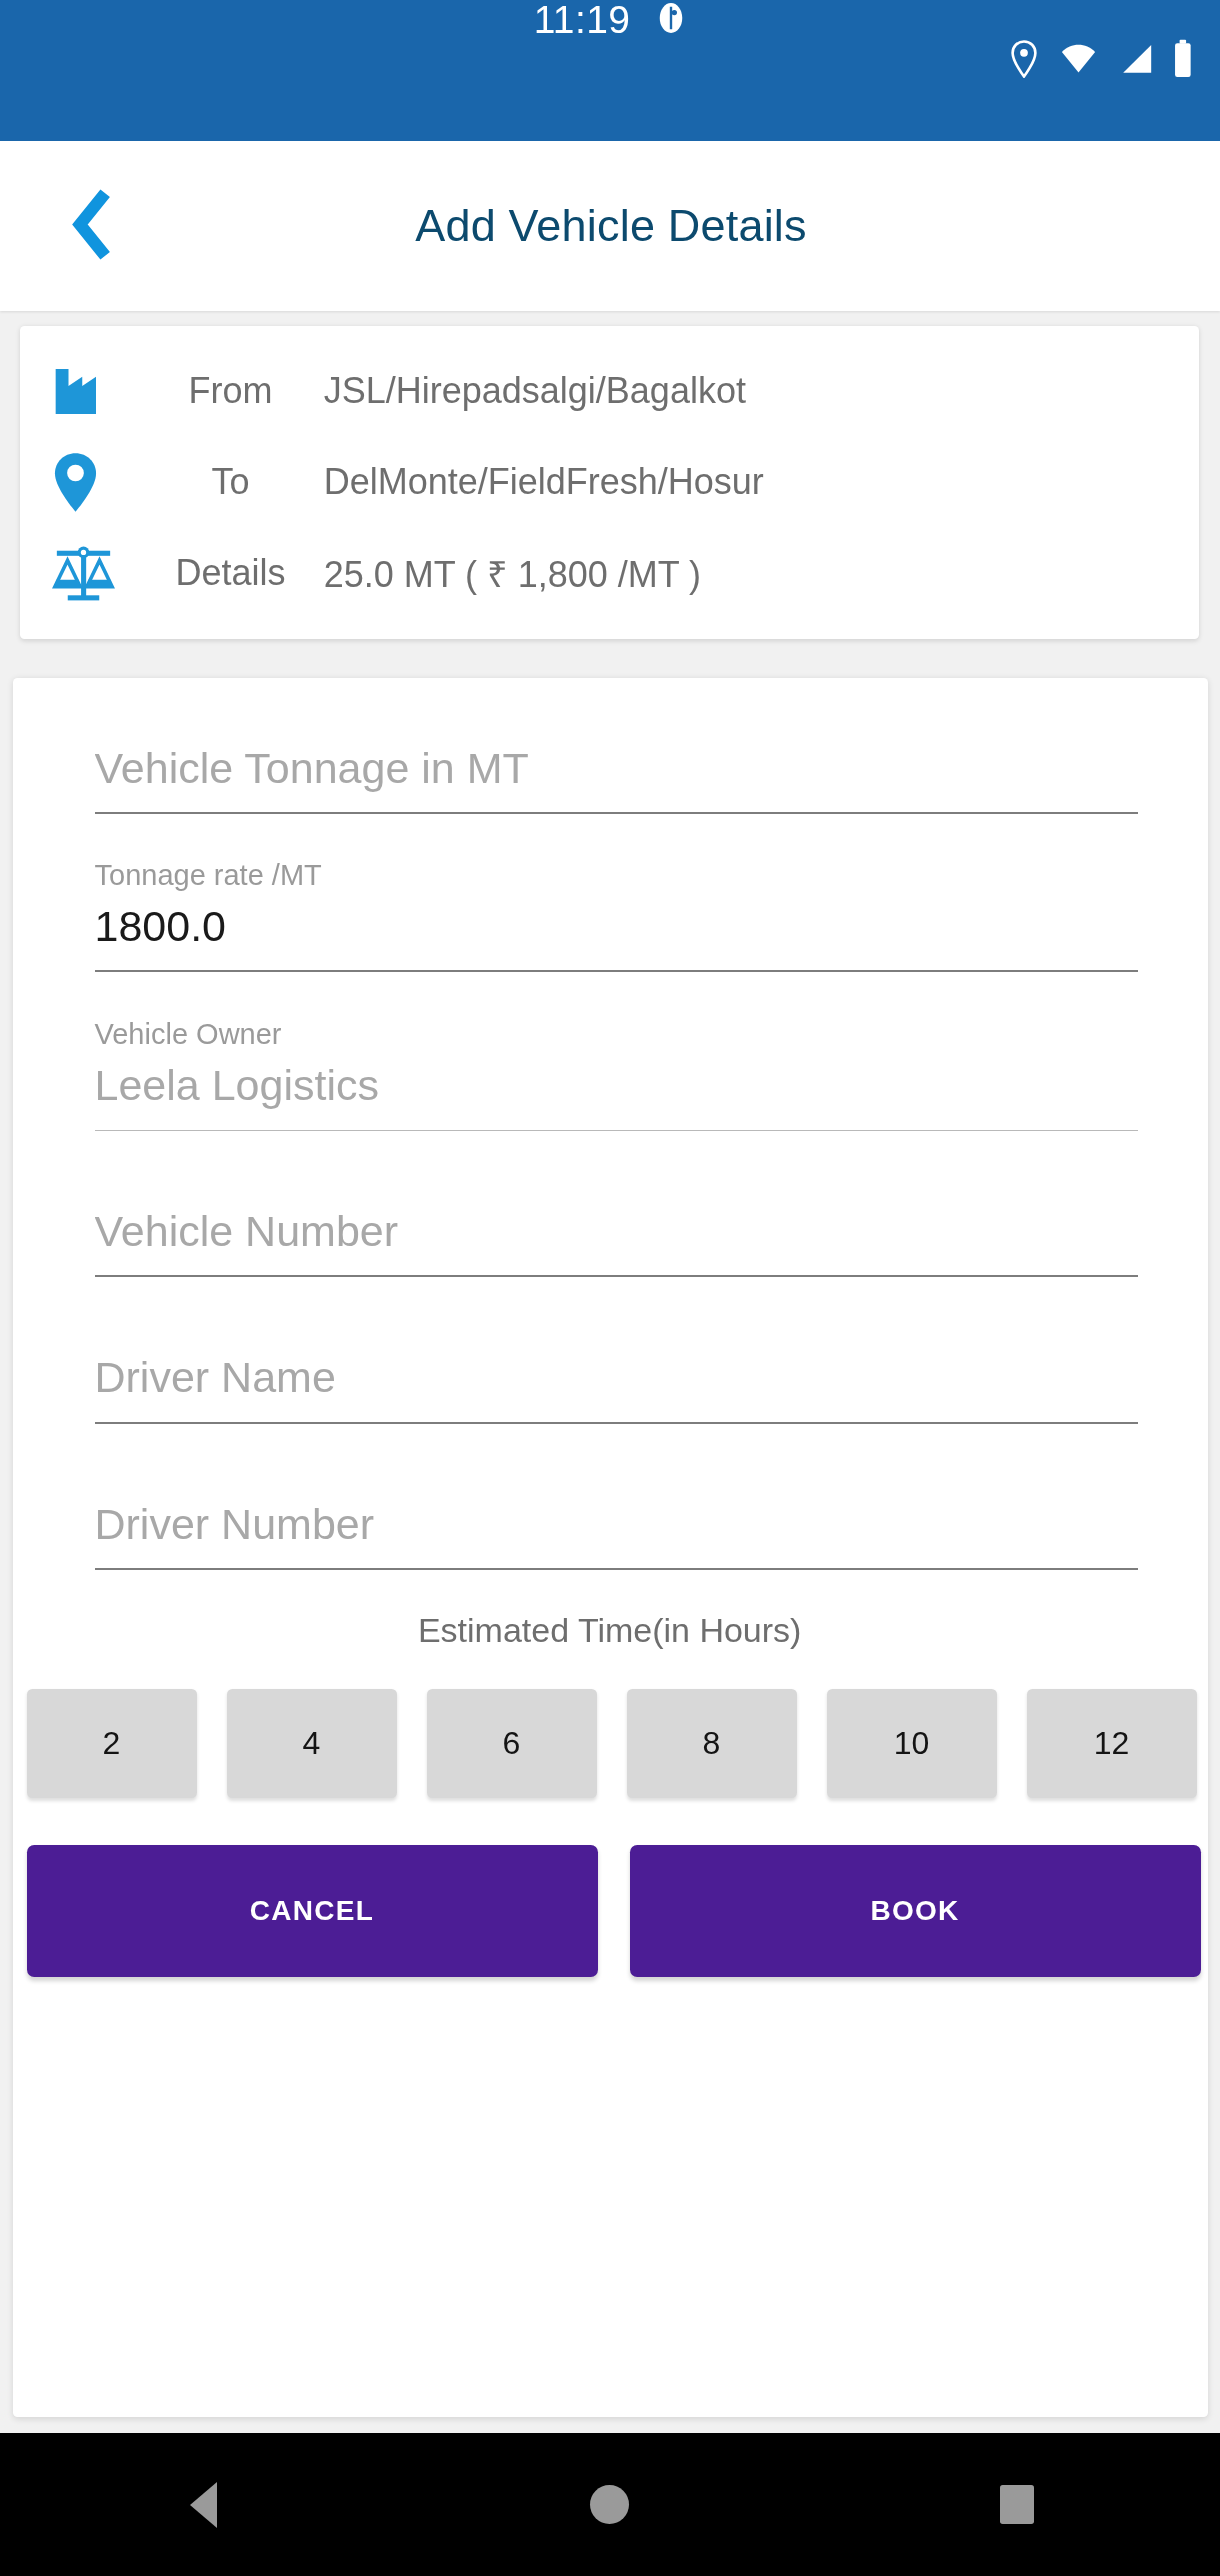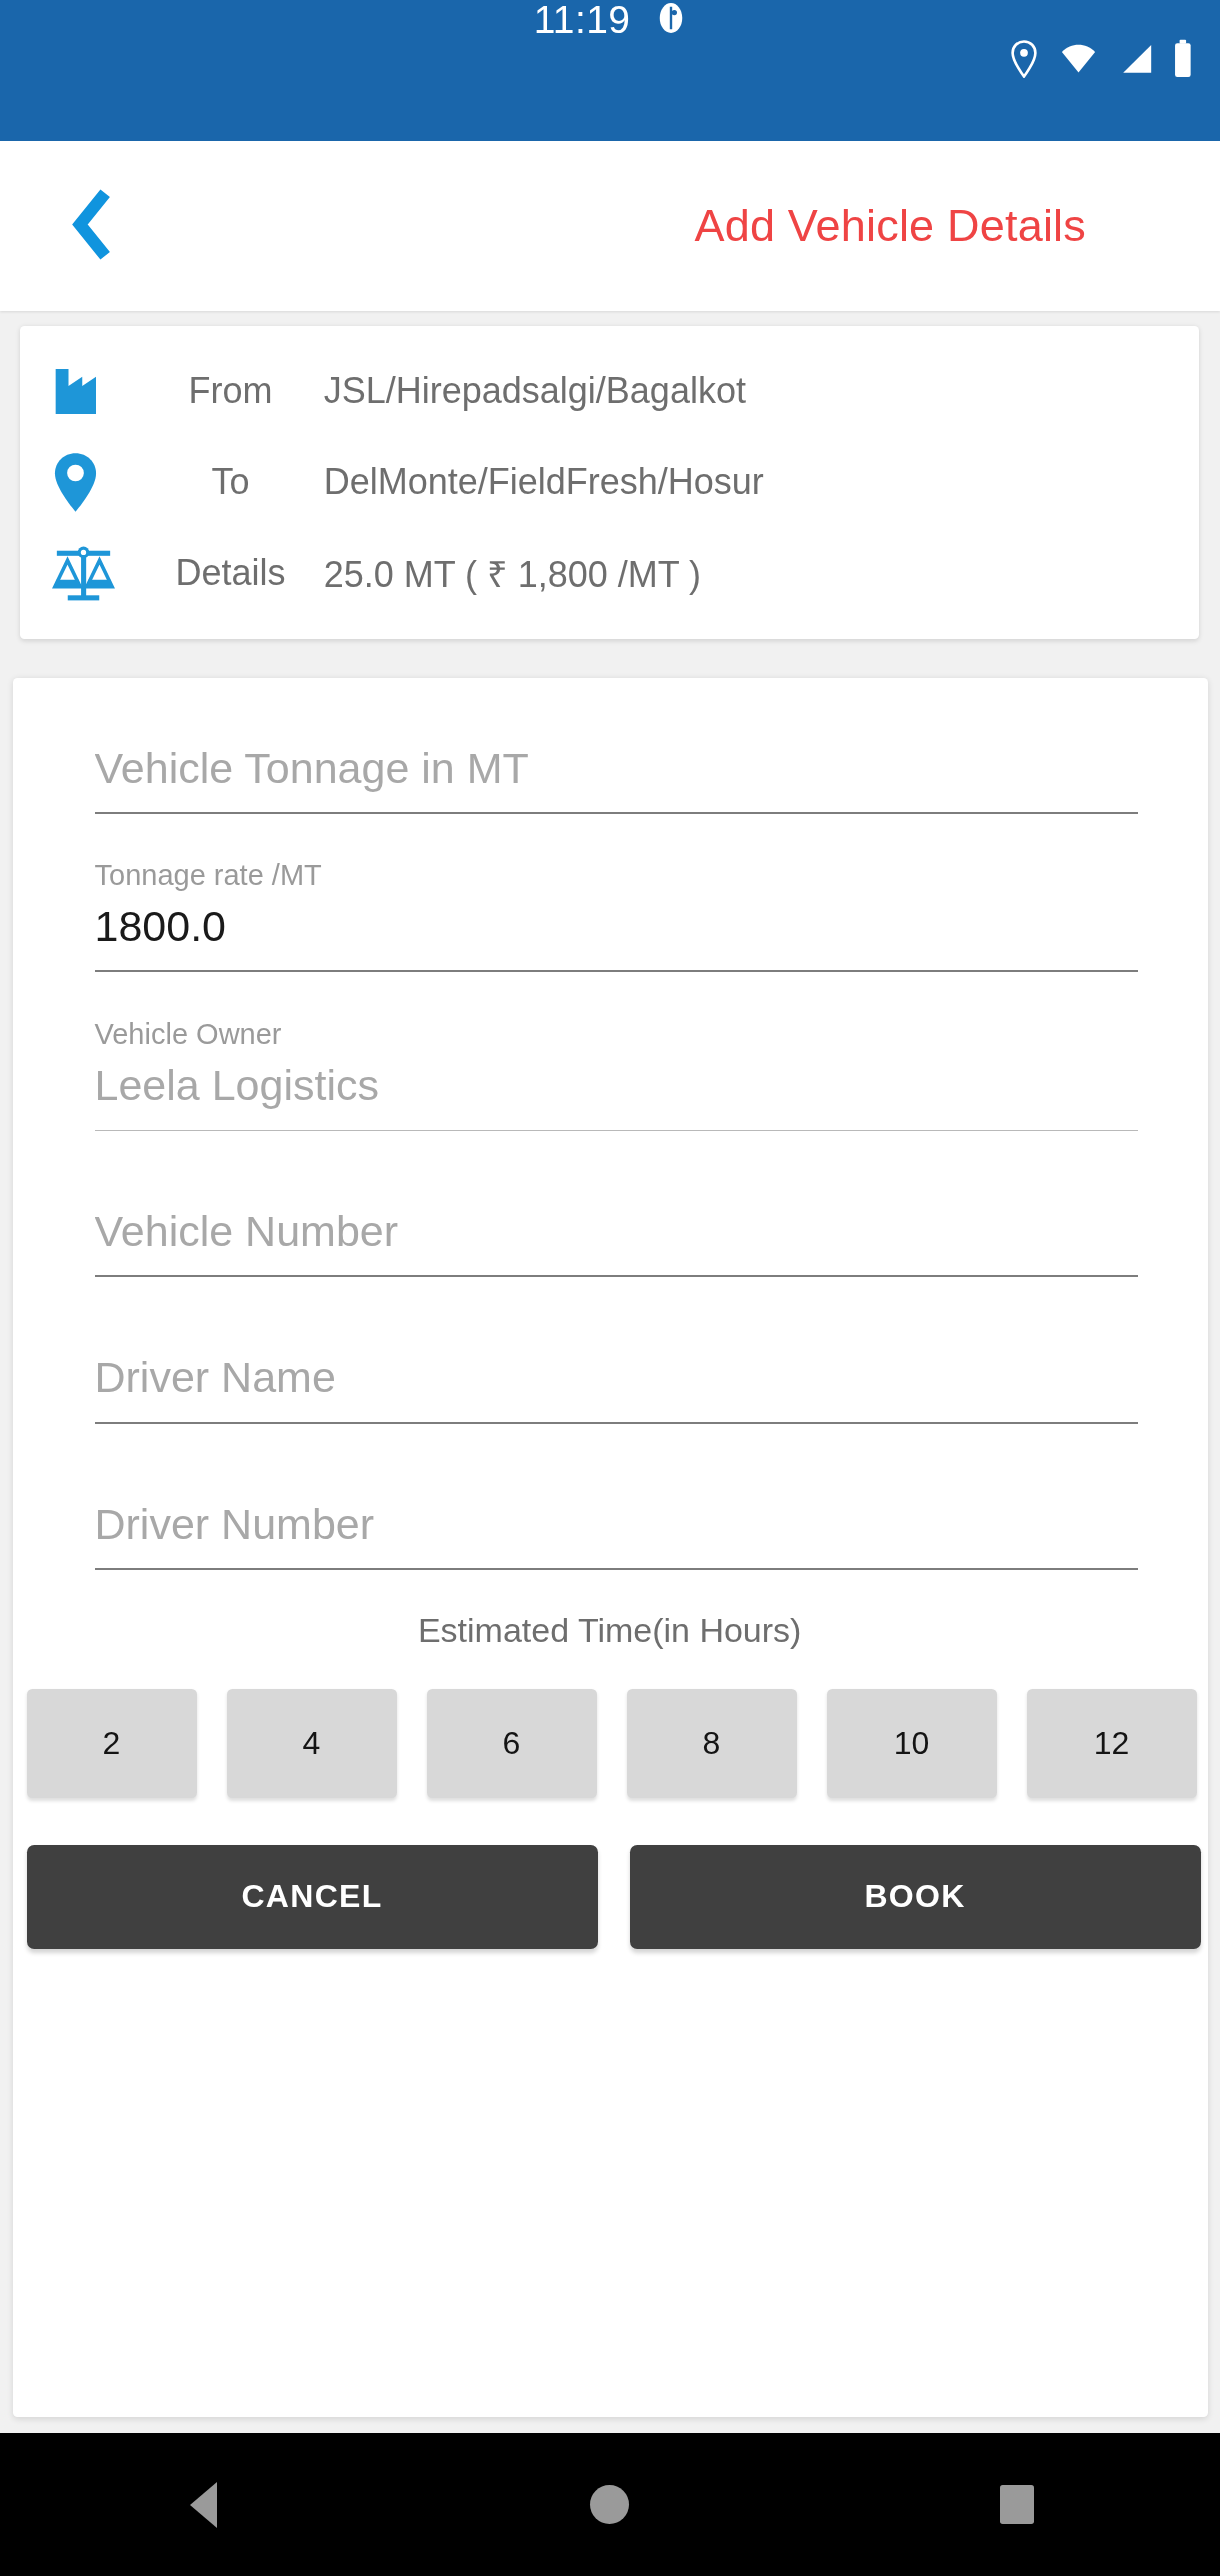--- a/index.html
+++ b/index.html
@@ -66,23 +66,23 @@
   .back-btn {
     width: 86px; height: 86px;
     margin-left: 50px;
     display: flex;
     align-items: center;
     justify-content: center;
     cursor: pointer;
   }
   .app-bar-title {
     flex: 1;
-    text-align: right;
+    text-align: center;
     font-size: 45px;
-    color: #ef4444;
+    color: #0c4a6e;
     margin-right: 134px;
     letter-spacing: 0.2px;
   }
 
   
   .info-card {
     position: absolute;
     top: 326px; left: 19.7px;
     width: 1179px;
     height: 313px;
@@ -200,27 +200,27 @@
   
   .actions-row {
     display: flex;
     margin-top: 47px;
     margin-left: -68px;
     width: 1174px;
     gap: 32px;
   }
   .action-btn {
     flex: 1;
-    height: 104px;
-    background: #404040;
+    height: 132px;
+    background: #4c1d95;
     border: none;
     border-radius: 7.2px;
     box-shadow: 0 3.6px 4.5px rgba(0,0,0,0.17);
     color: #ffffff;
-    font-size: 32px;
+    font-size: 28px;
     font-weight: bold;
     letter-spacing: 1.3px;
     cursor: pointer;
     font-family: "Liberation Sans", sans-serif;
   }
 
   
   .nav-bar {
     position: absolute;
     bottom: 0; left: 0;

